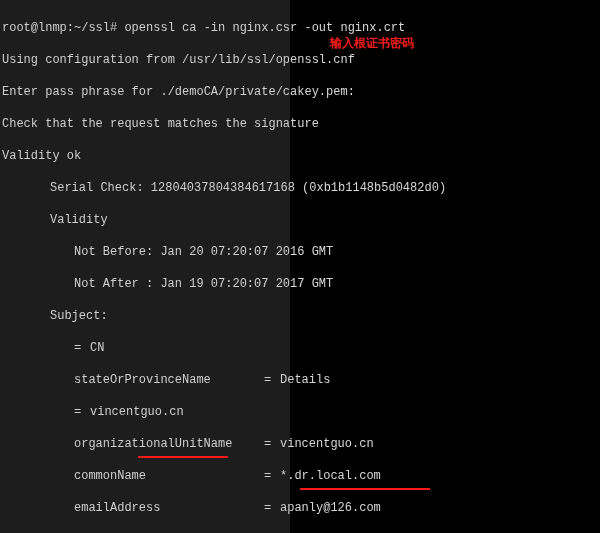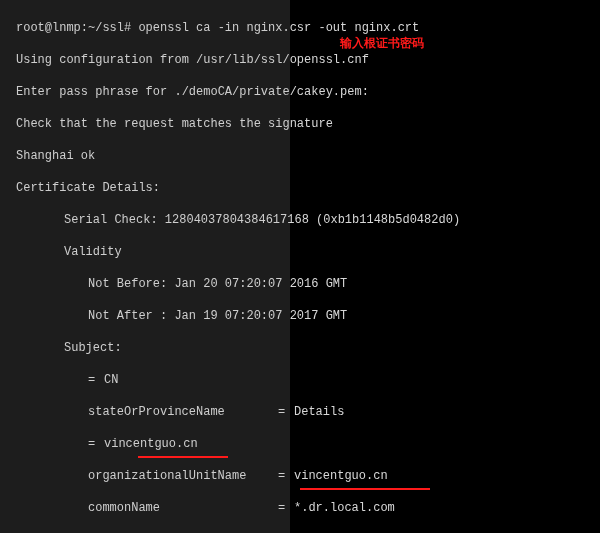--- a/index.html
+++ b/index.html
@@ -9,21 +9,21 @@
       font-size: 12px;
       line-height: 16px;
       background: #000;
       color: #d8d8d8;
       position: relative;
       white-space: pre;
     }
     .terminal {
       position: absolute;
       inset: 0;
-      padding: 4px 16px;
+      padding: 4px 2px;
     }
     .overlay-left {
       position: absolute;
       top: 0;
       left: 0;
       width: 290px;
       height: 100%;
       background: rgba(160,160,160,0.18);
       pointer-events: none;
     }
@@ -50,22 +50,21 @@
 </head>
 <body>
 
 
 
 <div class="terminal">
 <span class="line"><span>root@lnmp:~/ssl# </span><span>openssl ca -in nginx.csr -out nginx.crt</span></span>
 <span class="line">Using configuration from /usr/lib/ssl/openssl.cnf</span>
 <span class="line">Enter pass phrase for ./demoCA/private/cakey.pem:</span>
 <span class="line">Check that the request matches the signature</span>
-<span class="line">Shanghai ok</span>
-<span class="line">Certificate Details:</span>
+<span class="line">Validity ok</span>
 <span class="line pad1"><span>Serial Check: </span><span>12804037804384617168 (0xb1b1148b5d0482d0)</span></span>
 <span class="line pad1">Validity</span>
 <span class="line pad2"><span>Not Before: </span><span>Jan 20 07:20:07 2016 GMT</span></span>
 <span class="line pad2"><span>Not After : </span><span>Jan 19 07:20:07 2017 GMT</span></span>
 <span class="line pad1">Subject:</span>
 <span class="line pad2 kv"><span class="kvsep">=</span><span>CN</span></span>
 <span class="line pad2 kv"><span class="kvkey">stateOrProvinceName</span><span class="kvsep">=</span><span>Details</span></span>
 <span class="line pad2 kv"><span class="kvsep">=</span><span>vincentguo.cn</span></span>
 <span class="line pad2 kv"><span class="kvkey">organizationalUnitName</span><span class="kvsep">=</span><span>vincentguo.cn</span></span>
 <span class="line pad2 kv"><span class="kvkey">commonName</span><span class="kvsep">=</span><span>*.dr.local.com</span></span>
@@ -84,18 +83,18 @@
 
 
 
 
 
 
 </div>
 
 <div class="overlay-left"></div>
 
-<div class="annot" style="top:35px; left:340px;">输入根证书密码</div>
+<div class="annot" style="top:35px; left:330px;">输入根证书密码</div>
 <div class="uline" style="top:456px; left:138px; width:90px;"></div>
 <div class="uline" style="top:488px; left:300px; width:130px;"></div>
 
 
 
 
 </body></html>

